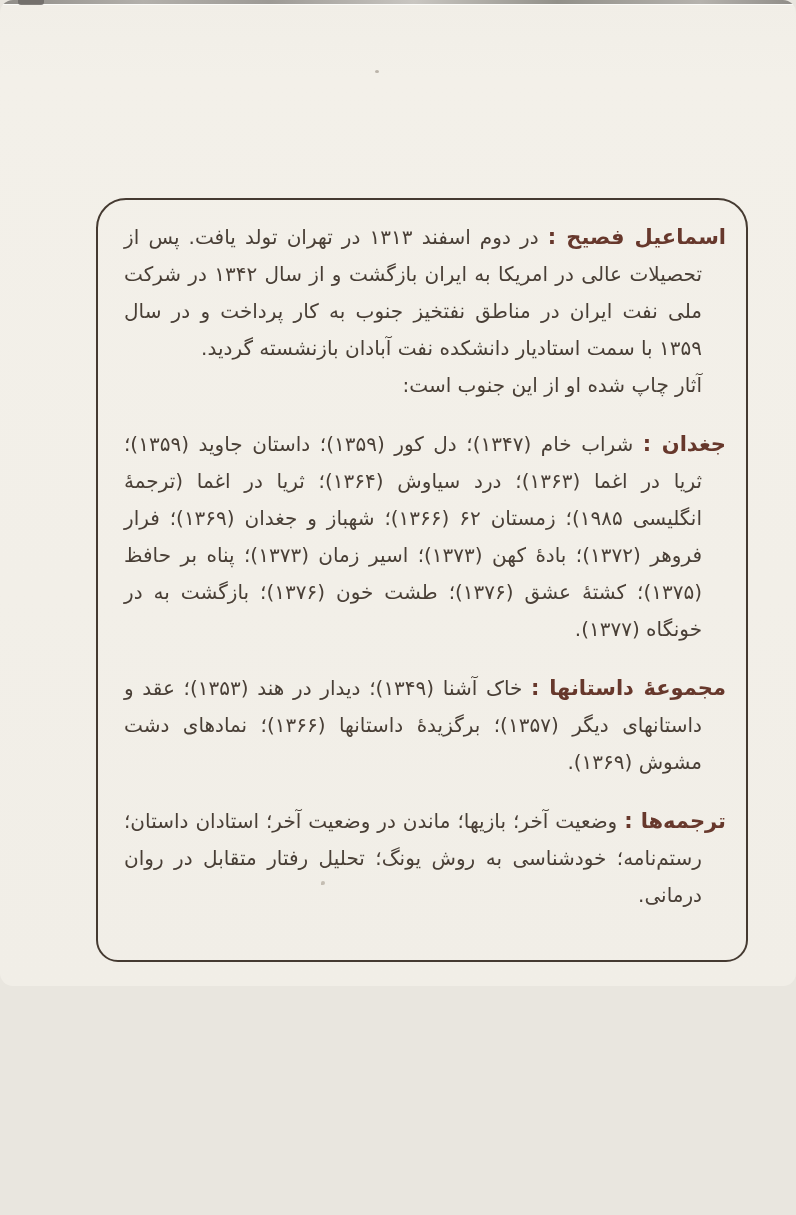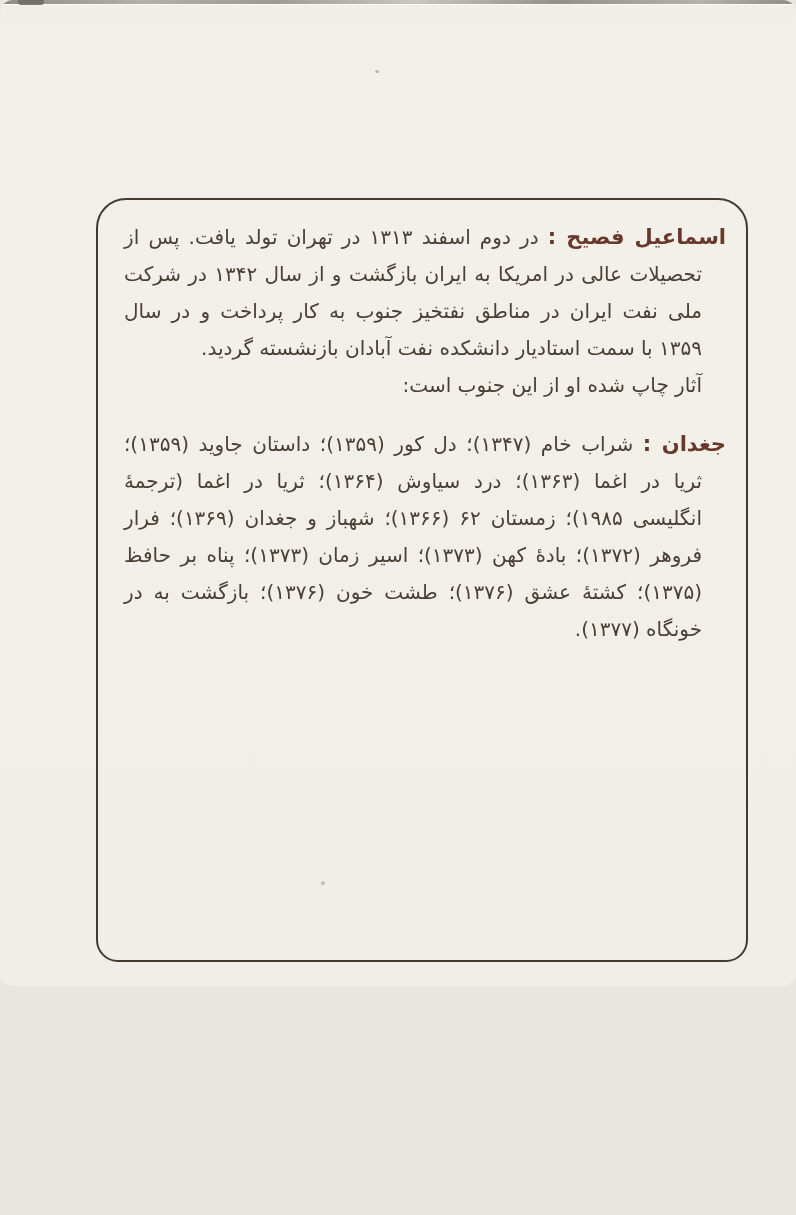--- a/index.html
+++ b/index.html
@@ -122,21 +122,29 @@
       <strong class="run-in">اسماعیل فصیح :</strong>
       <span>در دوم اسفند ۱۳۱۳ در تهران تولد یافت. پس از تحصیلات عالی در امریکا به ایران بازگشت و از سال ۱۳۴۲ در شرکت ملی نفت ایران در مناطق نفتخیز جنوب به کار پرداخت و در سال ۱۳۵۹ با سمت استادیار دانشکده نفت آبادان بازنشسته گردید.</span>
     </p>
     <p class="followup">آثار چاپ شده او از این جنوب است:</p>
 
     <p class="para">
       <strong class="run-in">جغدان :</strong>
       <span>شراب خام (۱۳۴۷)؛ دل کور (۱۳۵۹)؛ داستان جاوید (۱۳۵۹)؛ ثریا در اغما (۱۳۶۳)؛ درد سیاوش (۱۳۶۴)؛ ثریا در اغما (ترجمهٔ انگلیسی ۱۹۸۵)؛ زمستان ۶۲ (۱۳۶۶)؛ شهباز و جغدان (۱۳۶۹)؛ فرار فروهر (۱۳۷۲)؛ بادهٔ کهن (۱۳۷۳)؛ اسیر زمان (۱۳۷۳)؛ پناه بر حافظ (۱۳۷۵)؛ کشتهٔ عشق (۱۳۷۶)؛ طشت خون (۱۳۷۶)؛ بازگشت به در خونگاه (۱۳۷۷).</span>
     </p>
 
+    <p class="para">
+      <strong class="run-in">مجموعهٔ داستانها :</strong>
+      <span>خاک آشنا (۱۳۴۹)؛ دیدار در هند (۱۳۵۳)؛ عقد و داستانهای دیگر (۱۳۵۷)؛ برگزیدهٔ داستانها (۱۳۶۶)؛ نمادهای دشت مشوش (۱۳۶۹).</span>
+    </p>
 
+    <p class="para">
+      <strong class="run-in">ترجمه‌ها :</strong>
+      <span>وضعیت آخر؛ بازیها؛ ماندن در وضعیت آخر؛ استادان داستان؛ رستم‌نامه؛ خودشناسی به روش یونگ؛ تحلیل رفتار متقابل در روان درمانی.</span>
+    </p>
 
   </div>
 
   <div class="cover-credit">
     <div class="credit-caption">نقاشی روی جلد</div>
     <div class="credit-artist">ایران درّودی</div>
   </div>
 
 </div>
 

